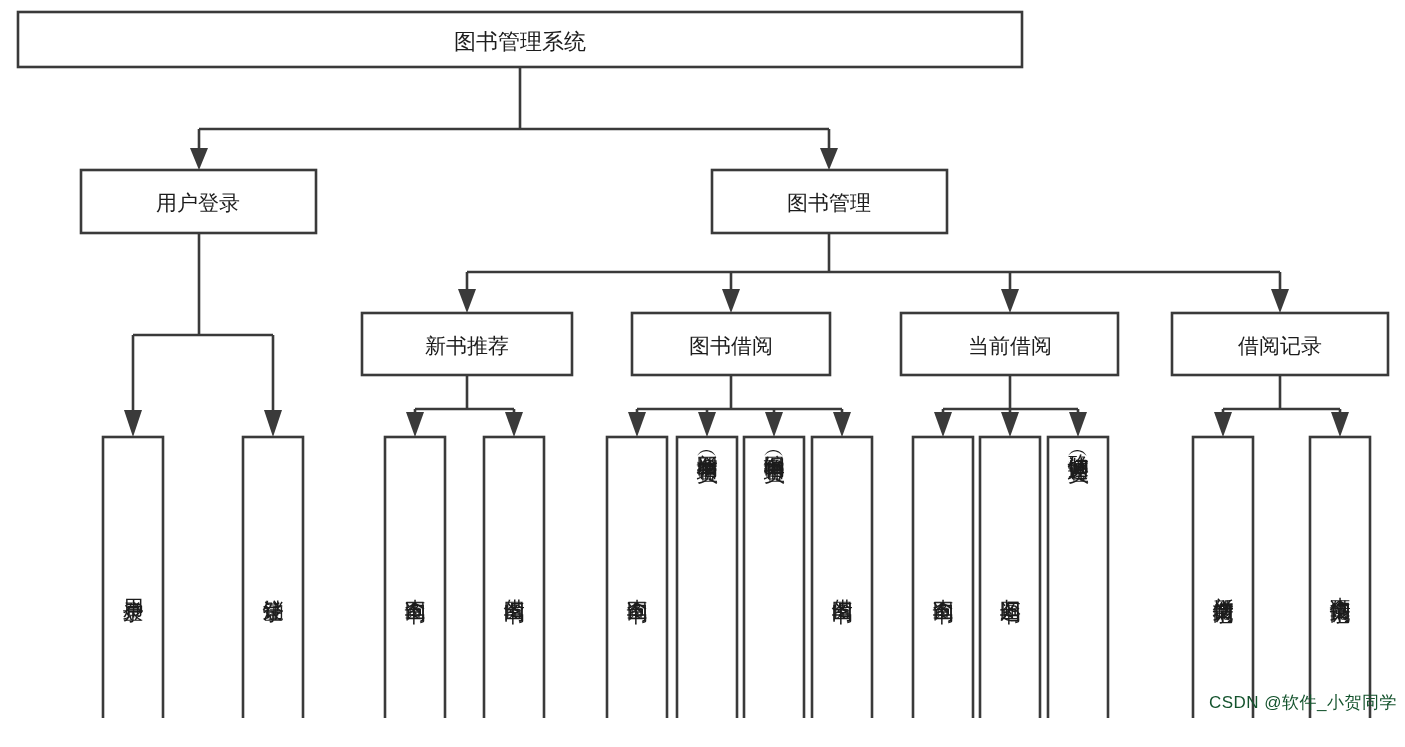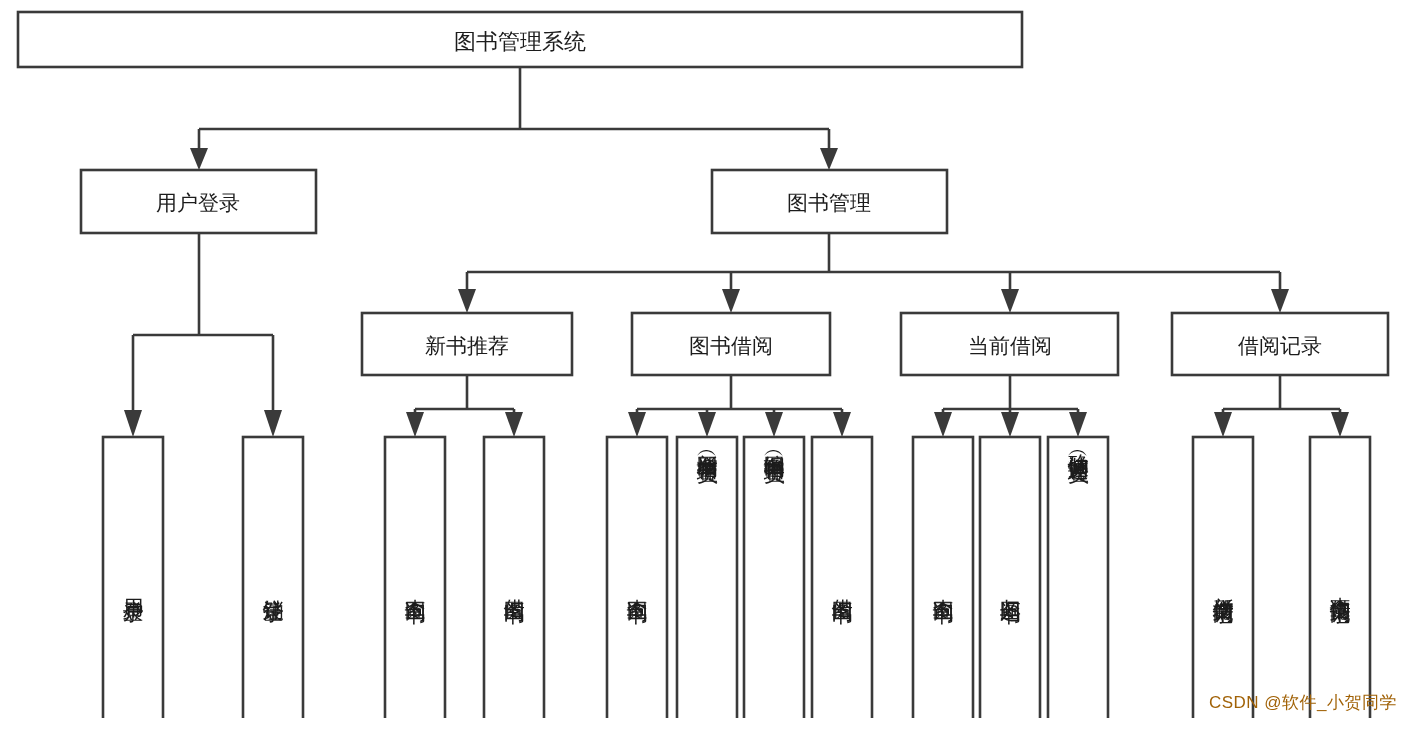--- a/index.html
+++ b/index.html
@@ -75,21 +75,21 @@
     color: #1c1c1c;
     white-space: nowrap;
     text-align: center;
   }
   .watermark {
     position: absolute;
     right: 8px;
     bottom: 4px;
     font-family: "Liberation Sans", "DejaVu Sans", sans-serif;
     font-size: 17px;
-    color: #a16207;
+    color: #14532d;
     letter-spacing: 0.5px;
     user-select: none;
     pointer-events: none;
   }
 </style>
 </head>
 <body>
 
 <div id="diagram-root">
 

